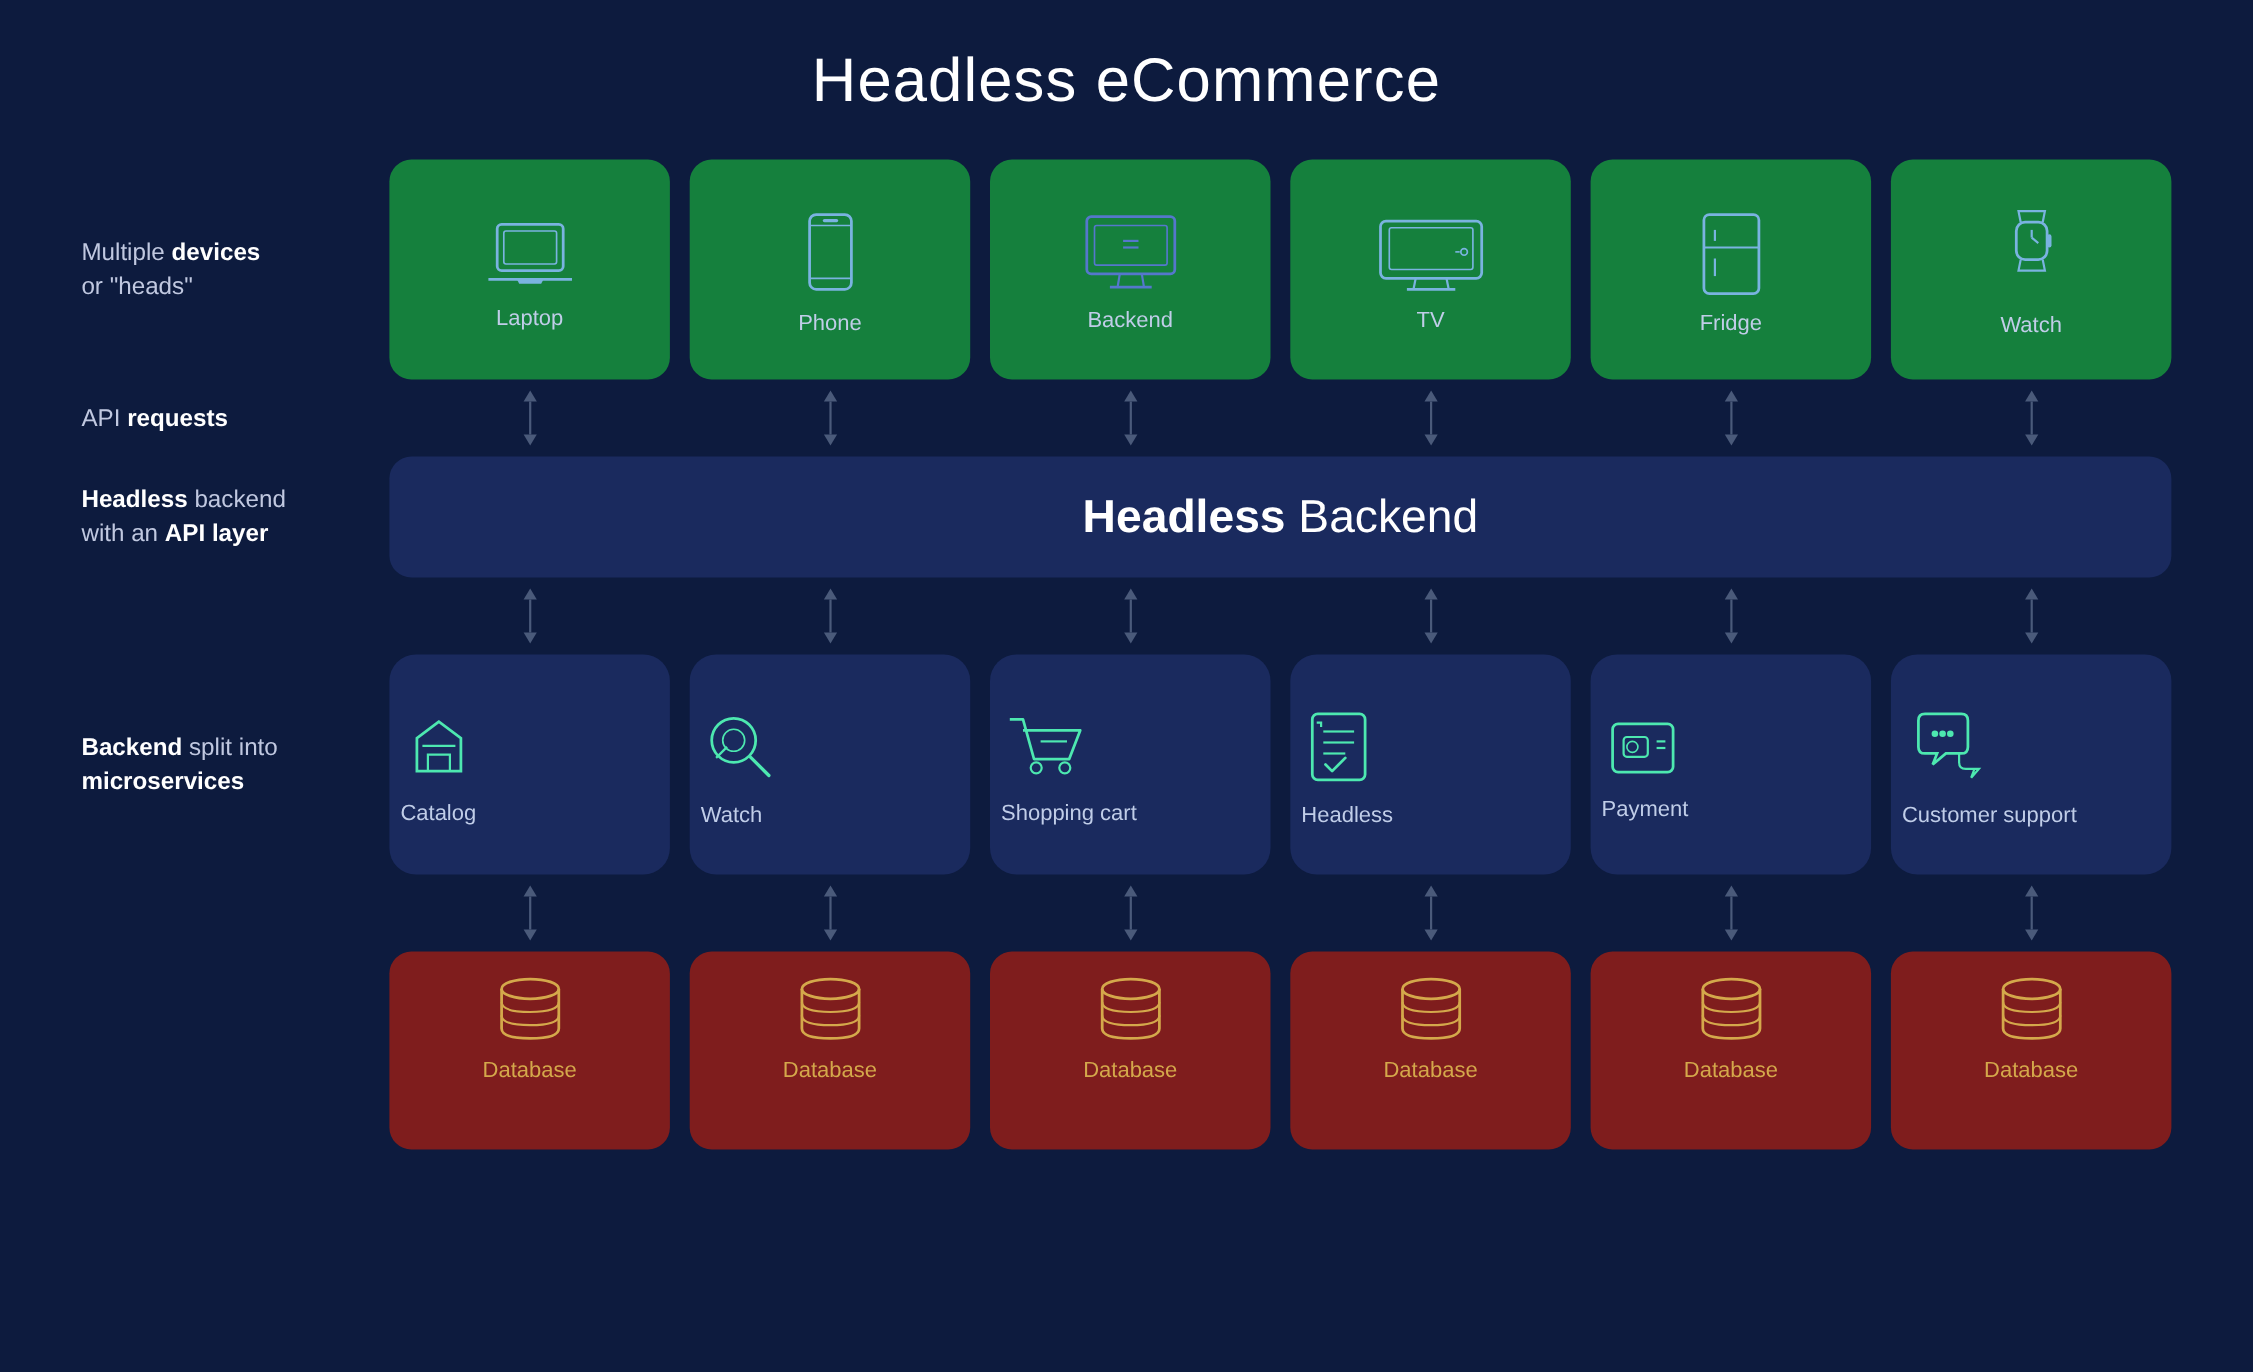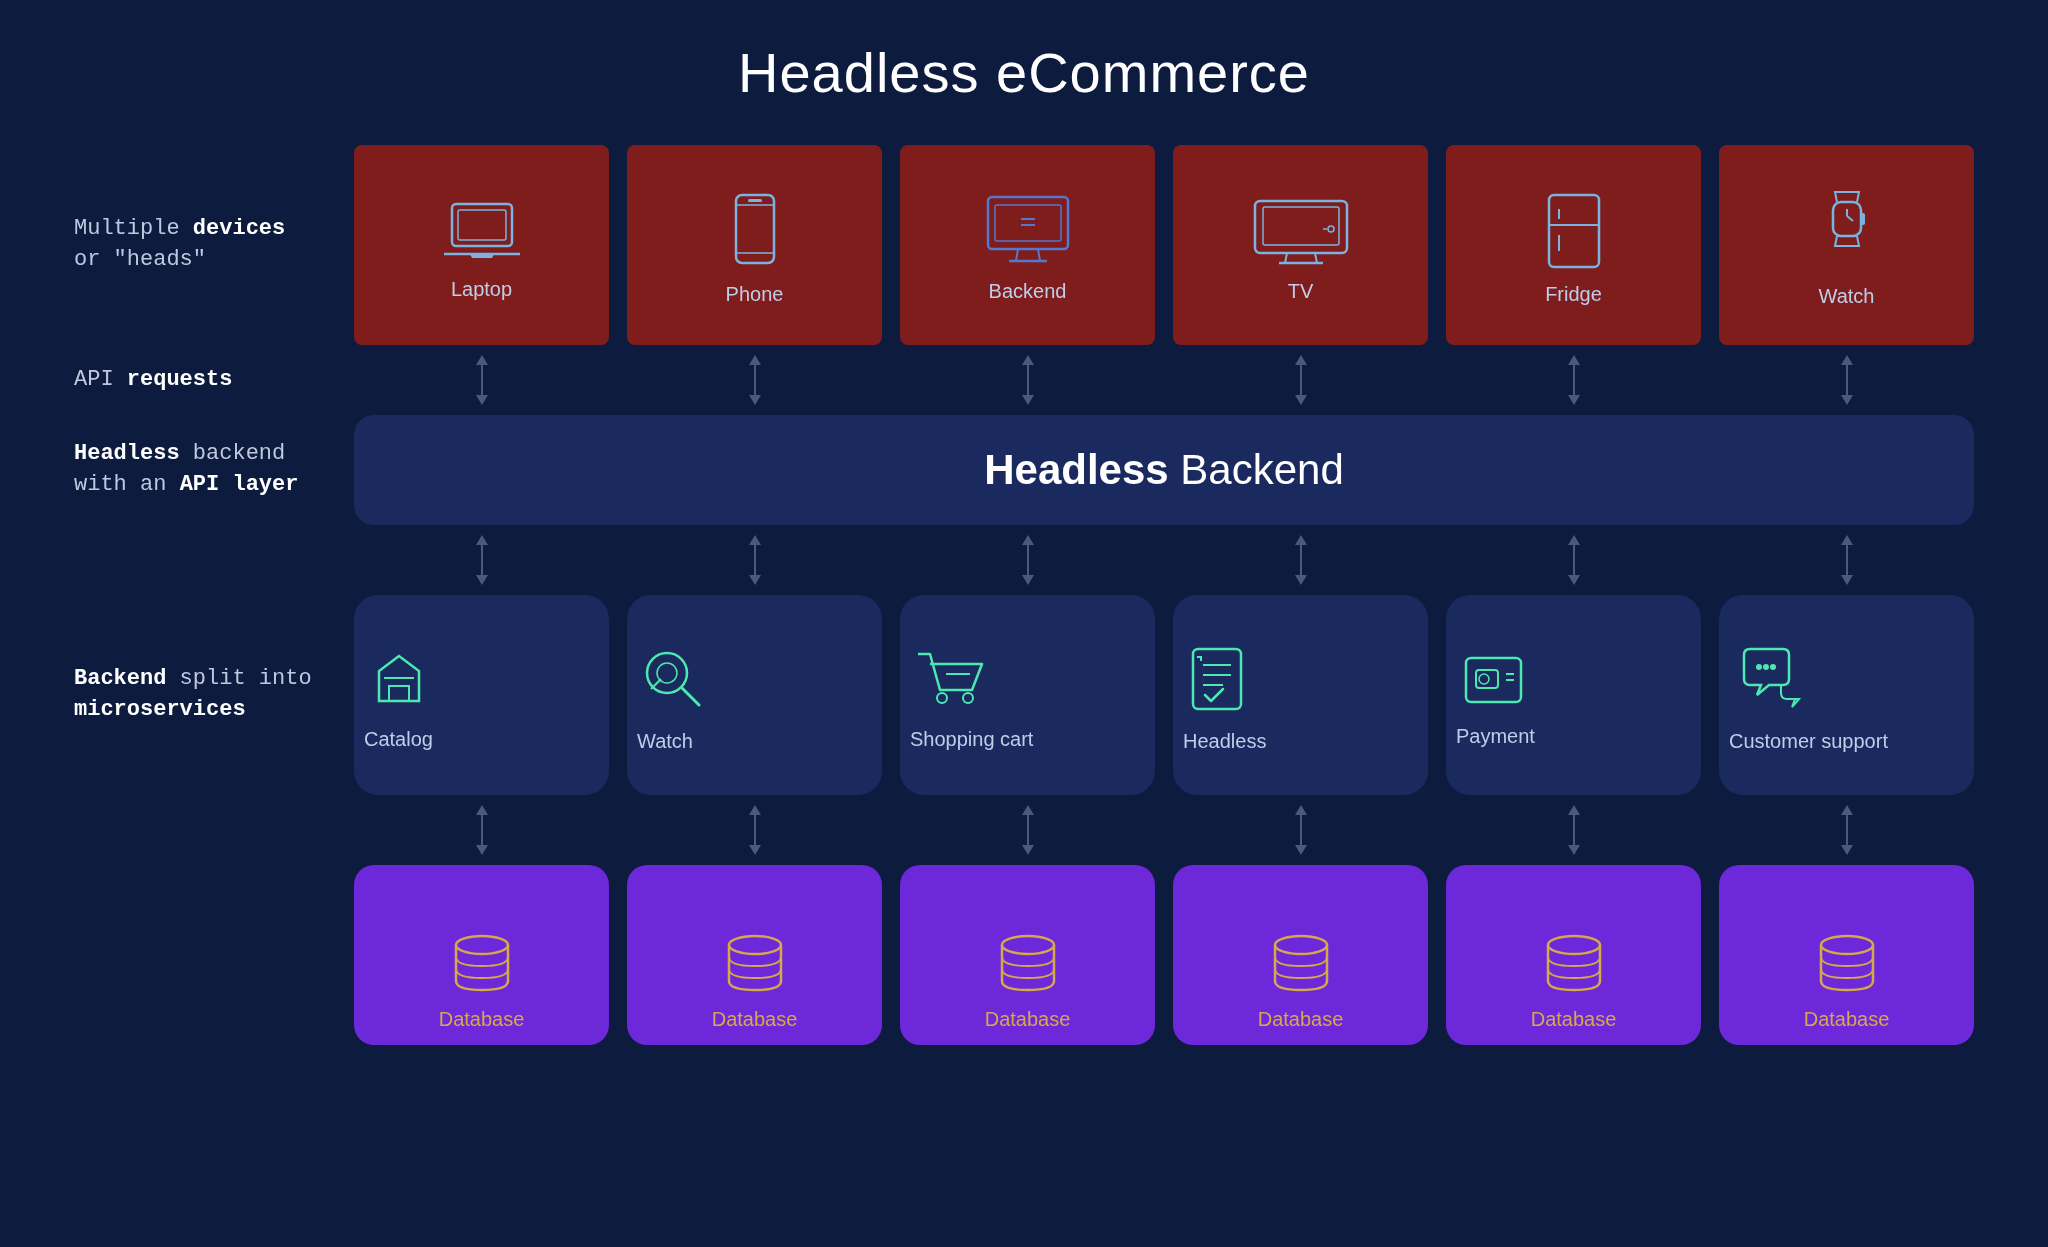--- a/index.html
+++ b/index.html
@@ -37,21 +37,20 @@
       width: 280px;
       flex-shrink: 0;
       padding-right: 20px;
     }
     .label-cell {
       display: flex;
       align-items: center;
       color: #c0c8e0;
       font-size: 22px;
       line-height: 1.4;
-      font-family: Liberation Mono, monospace;
     }
     .label-cell strong {
       color: #ffffff;
       font-weight: 700;
     }
     .content-column {
       flex: 1;
       display: flex;
       flex-direction: column;
     }
@@ -74,22 +73,22 @@
 
     
     .cards-row {
       display: flex;
       flex-direction: row;
       gap: 18px;
       width: 100%;
     }
     .card {
       flex: 1;
-      background: #7f1d1d;
-      border-radius: 8px;
+      background: #15803d;
+      border-radius: 20px;
       display: flex;
       flex-direction: column;
       align-items: center;
       justify-content: center;
       padding: 20px 10px 14px;
       gap: 12px;
     }
     .card-label {
       font-size: 20px;
       color: #c0cde8;
@@ -149,27 +148,27 @@
       justify-content: center;
       padding: 20px 10px 14px;
       gap: 12px;
     }
     .service-label {
       font-size: 20px;
       color: #c0cde8;
     }
     
     .db-card {
-      background: #6d28d9;
+      background: #7f1d1d;
       border-radius: 20px;
       flex: 1;
       display: flex;
       flex-direction: column;
       align-items: center;
-      justify-content: flex-end;
+      justify-content: flex-start;
       padding: 20px 20px 14px;
       gap: 12px;
     }
     .db-label {
       font-size: 20px;
       color: #d4a84b;
     }
 
     svg {
       overflow: visible;

